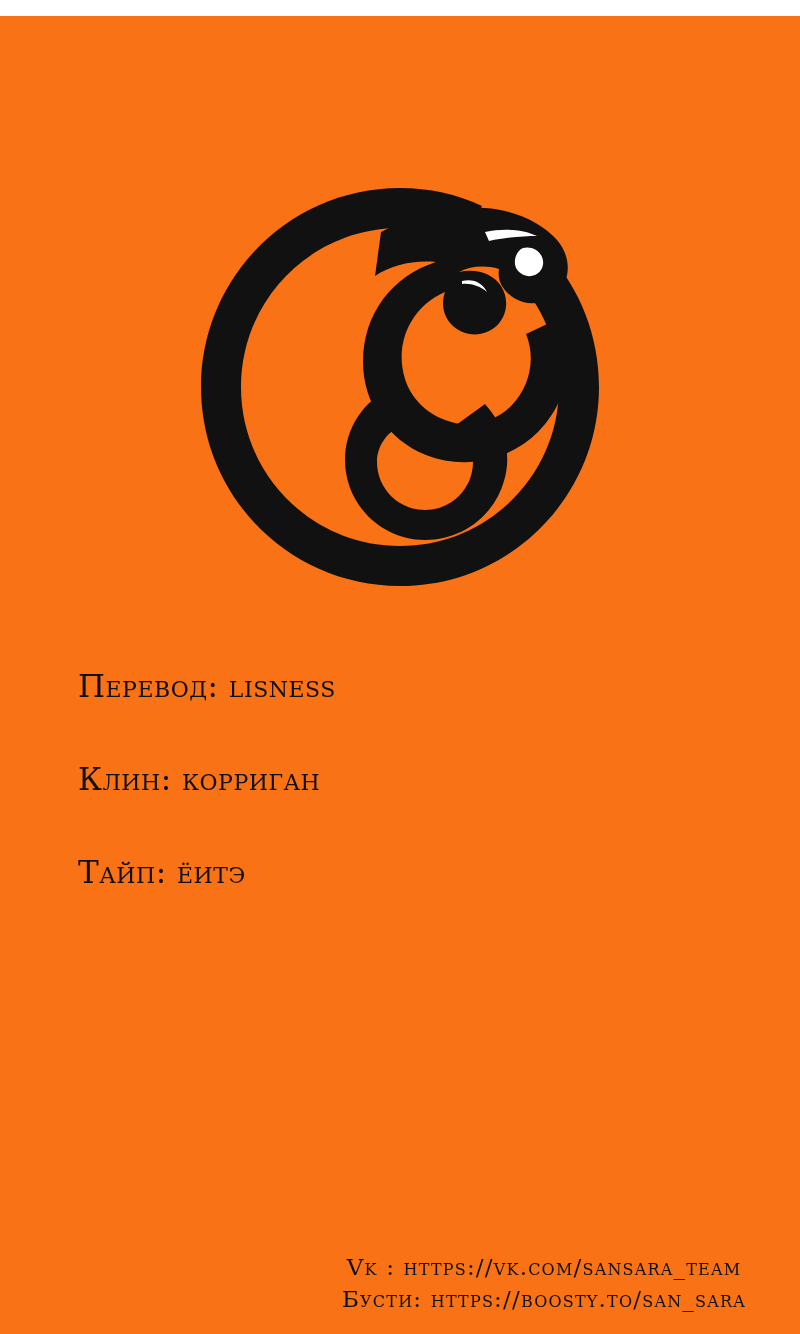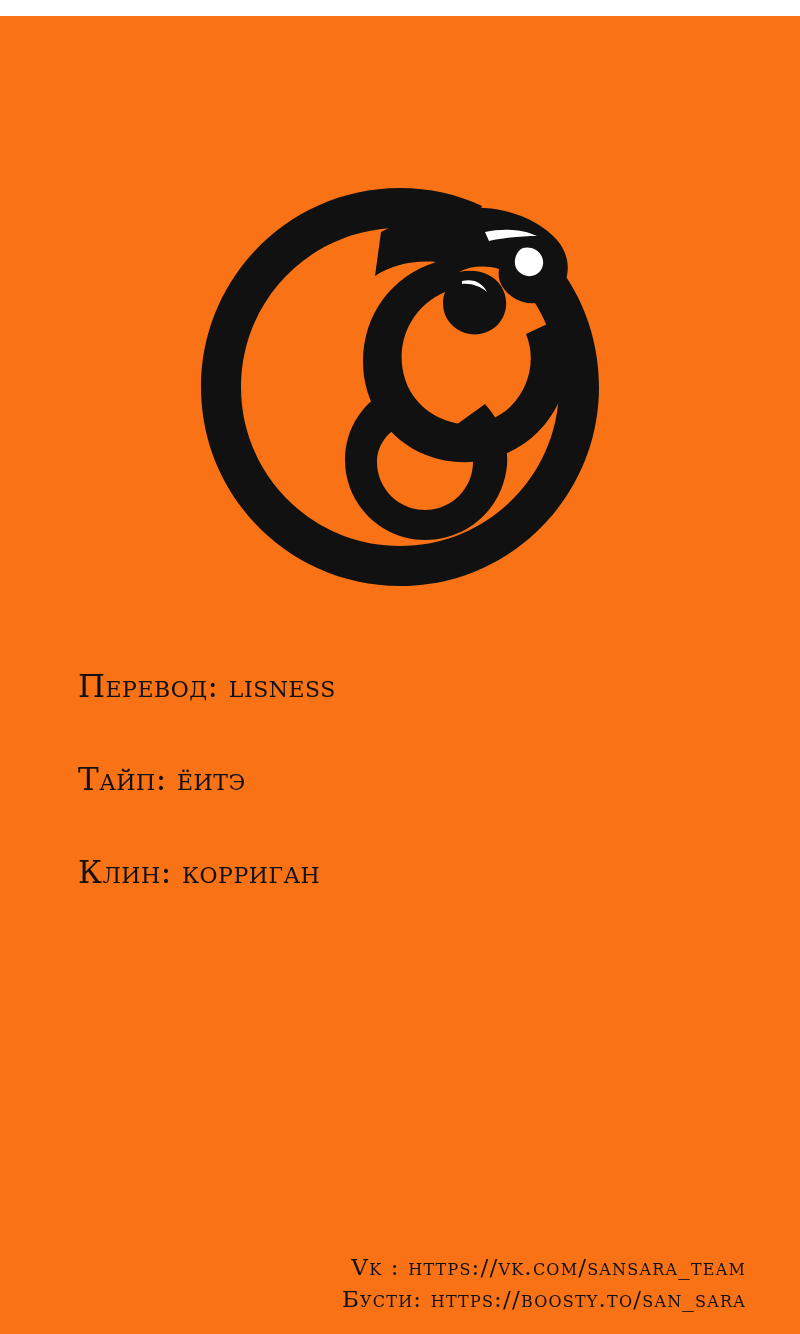--- a/index.html
+++ b/index.html
@@ -59,21 +59,21 @@
   }
   .credit-line:first-letter {
     text-transform: uppercase;
   }
 
   
   .footer {
     position: absolute;
     right: 54px;
     bottom: 34px;
-    text-align: right;
+    text-align: center;
   }
   .footer-line {
     font-family: "DejaVu Serif", serif;
     font-size: 23px;
     line-height: 1.42;
     letter-spacing: 1.2px;
     color: #111111;
     white-space: nowrap;
     font-variant: small-caps;
     text-transform: lowercase;
@@ -150,22 +150,22 @@
                C 340 100, 322 101, 304 105 Z" fill="#ffffff"></path>
 
       <path d="M277 145
                C 288 142, 298 147, 302 156
                C 295 150, 286 147, 277 148 Z" fill="#ffffff"></path>
     </svg>
   </div>
 
   <div class="credits">
     <div class="credit-line">Перевод: lisness</div>
+    <div class="credit-line">Клин: Корриган</div>
     <div class="credit-line">Тайп: Ёитэ</div>
-    <div class="credit-line">Клин: Корриган</div>
   </div>
 
   <div class="footer">
     <div class="footer-line">VK : https://vk.com/sansara_team</div>
     <div class="footer-line">Бусти: https://boosty.to/san_sara</div>
   </div>
 
 </div>
 
 </body></html>

